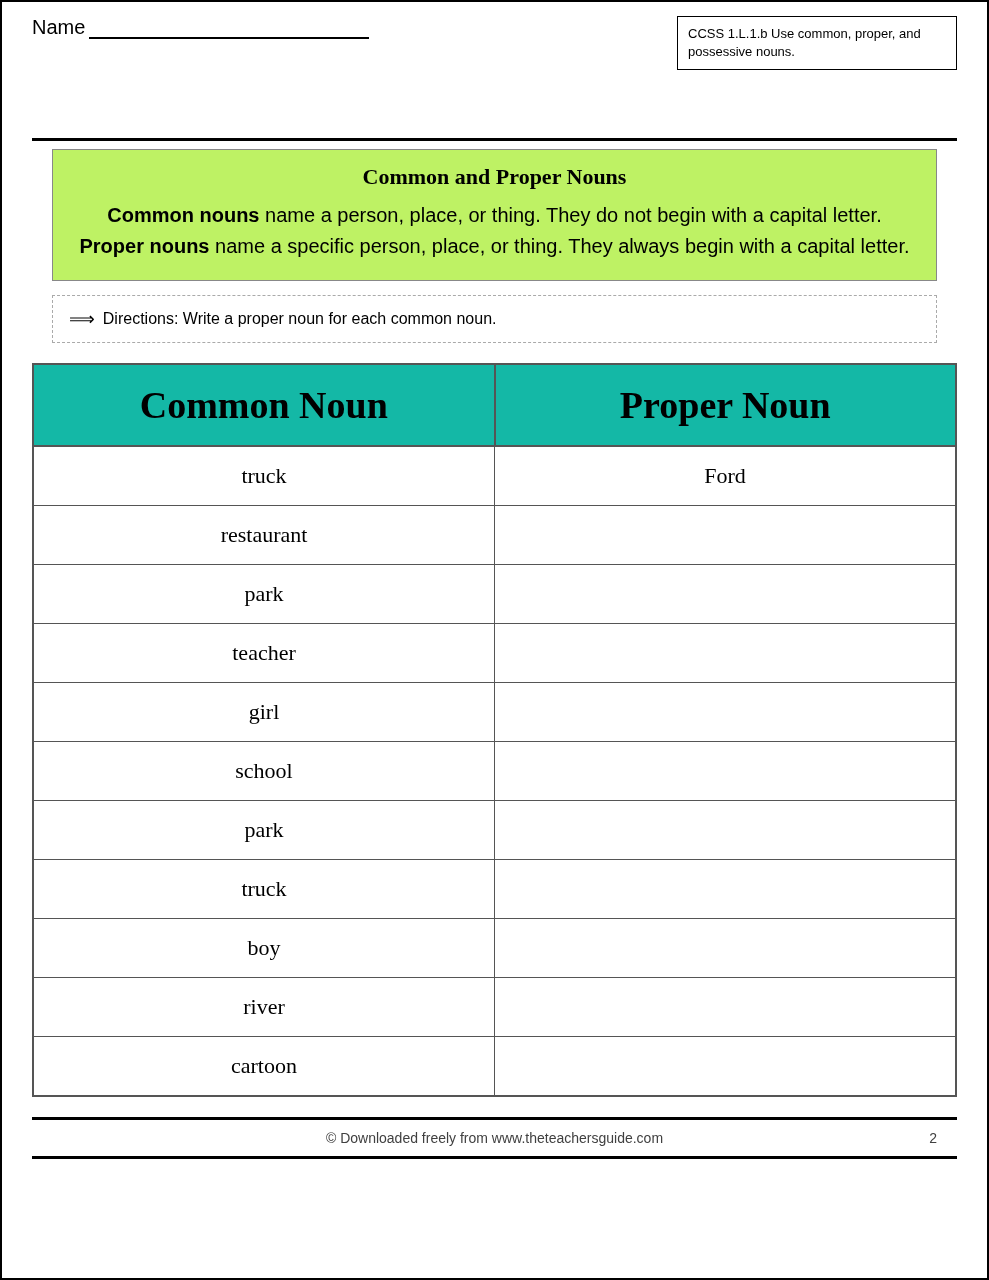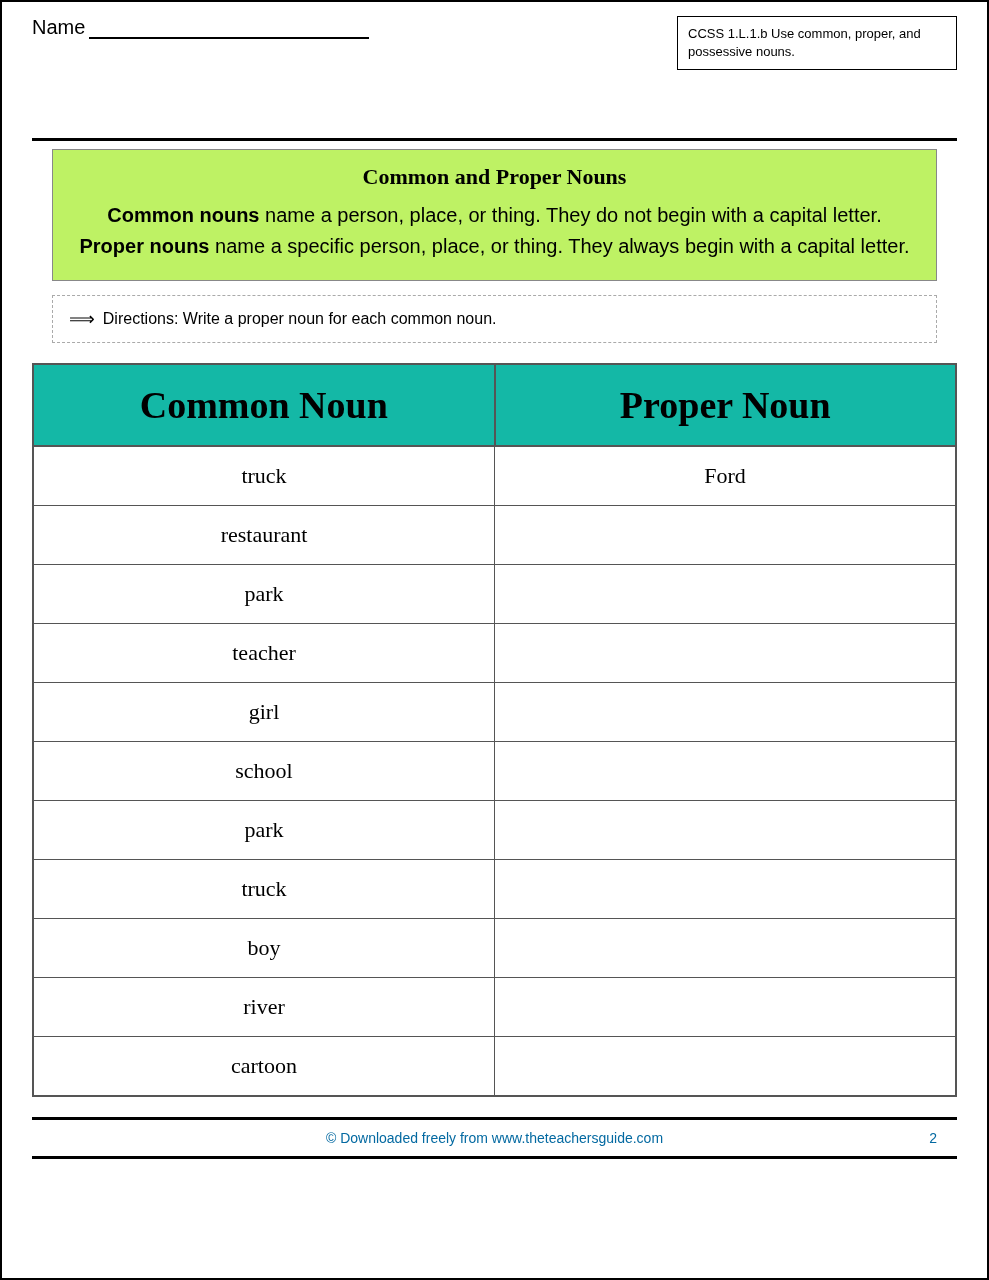--- a/index.html
+++ b/index.html
@@ -157,21 +157,21 @@
       border-top: 3px solid #000;
       margin: 0 30px;
       margin-top: 20px;
     }
 
     .footer {
       text-align: center;
       padding: 10px 30px;
       font-family: Arial, sans-serif;
       font-size: 14px;
-      color: #0369a1;
+      color: #404040;
       display: flex;
       justify-content: center;
       align-items: center;
       position: relative;
     }
 
     .footer-page-num {
       position: absolute;
       right: 50px;
       font-size: 14px;

